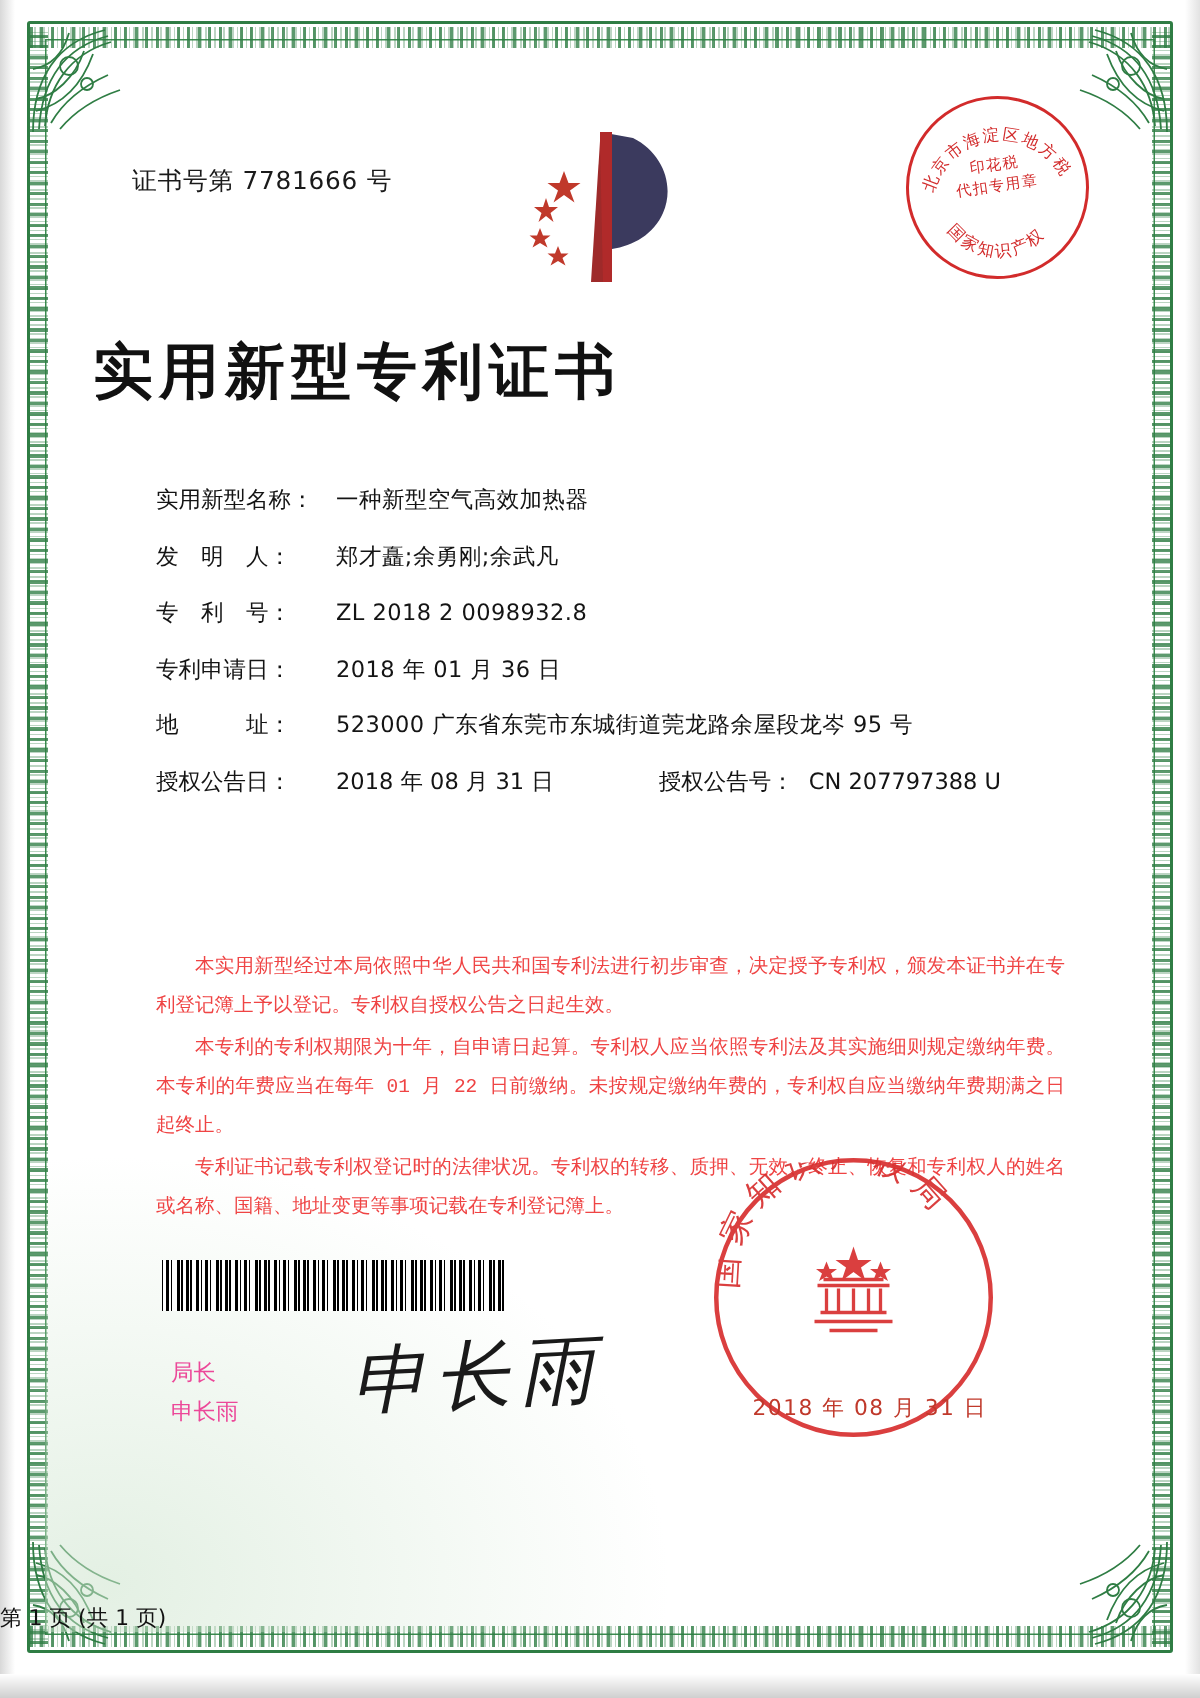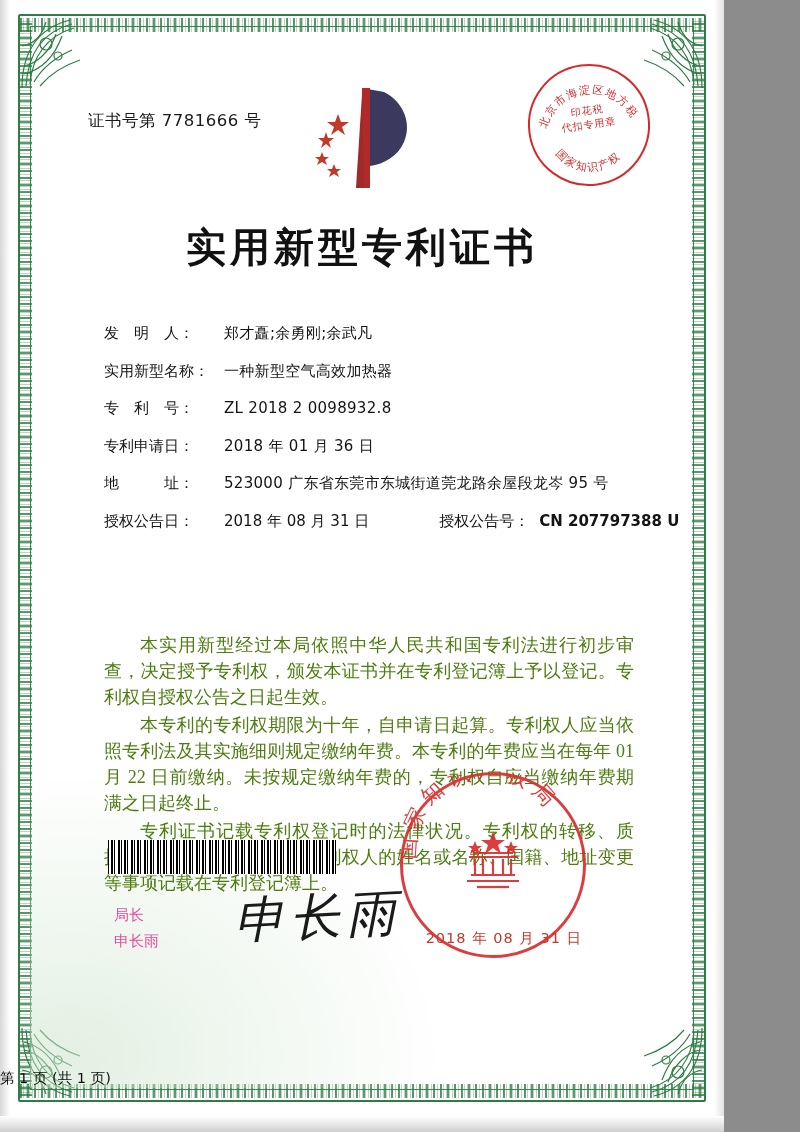--- a/index.html
+++ b/index.html
@@ -5,21 +5,21 @@
   html, body {
     margin: 0;
     padding: 0;
     background: #8c8c8c;
   }
   body {
     font-family: "Liberation Serif", "DejaVu Serif", serif;
   }
   .page {
     position: relative;
-    width: 724px;
+    width: 800px;
     height: 1132px;
     background: #ffffff;
     overflow: hidden;
   }
   
   .scan-edge-left {
     position: absolute;
     left: 0; top: 0; bottom: 0;
     width: 10px;
     background: linear-gradient(to right, #d8d8d8, #ffffff);
@@ -149,23 +149,23 @@
     left: 0; right: 0; top: 38px;
     text-align: center;
     font-size: 10px;
     line-height: 14px;
     font-family: "DejaVu Sans", "Liberation Sans", sans-serif;
     letter-spacing: 1px;
   }
 
   .doc-title {
     position: absolute;
-    left: 0; right: 0;
+    left: 16px; right: 0;
     top: 178px;
-    text-align: center;
+    text-align: left;
     font-size: 40px;
     font-weight: bold;
     letter-spacing: 4px;
     color: #111;
     font-family: "DejaVu Sans", "Liberation Sans", sans-serif;
   }
 
   
   .fields {
     position: absolute;
@@ -195,33 +195,32 @@
   }
   .field-row .col2-label {
     flex: 0 0 auto;
     margin-left: 70px;
     white-space: nowrap;
   }
   .field-row .col2-value {
     flex: 0 0 auto;
     margin-left: 10px;
     white-space: nowrap;
-    font-weight: bold;
   }
 
   
   .body-text {
     position: absolute;
     left: 58px; right: 44px;
     top: 590px;
-    font-size: 18px;
+    font-size: 13px;
     line-height: 26px;
-    color: #4d7c0f;
+    color: #ef4444;
     text-align: justify;
-    font-family: Liberation Serif, serif;
+    font-family: Liberation Mono, monospace;
   }
   .body-text p {
     margin: 0 0 2px 0;
     text-indent: 2em;
   }
 
   
   .barcode {
     position: absolute;
     left: 62px; top: 798px;
@@ -413,27 +412,27 @@
         <div>印花税</div>
         <div>代扣专用章</div>
       </div>
     </div>
 
     <div class="doc-title">实用新型专利证书</div>
 
     <div class="fields">
 
       <div class="field-row">
+        <div class="field-label">实用新型名称：</div>
+        <div class="field-value">一种新型空气高效加热器</div>
+      </div>
+
+      <div class="field-row">
         <div class="field-label">发　明　人：</div>
         <div class="field-value">郑才矗;余勇刚;余武凡</div>
-      </div>
-
-      <div class="field-row">
-        <div class="field-label">实用新型名称：</div>
-        <div class="field-value">一种新型空气高效加热器</div>
       </div>
 
       <div class="field-row">
         <div class="field-label">专　利　号：</div>
         <div class="field-value">ZL 2018 2 0098932.8</div>
       </div>
 
       <div class="field-row">
         <div class="field-label">专利申请日：</div>
         <div class="field-value">2018 年 01 月 36 日</div>

